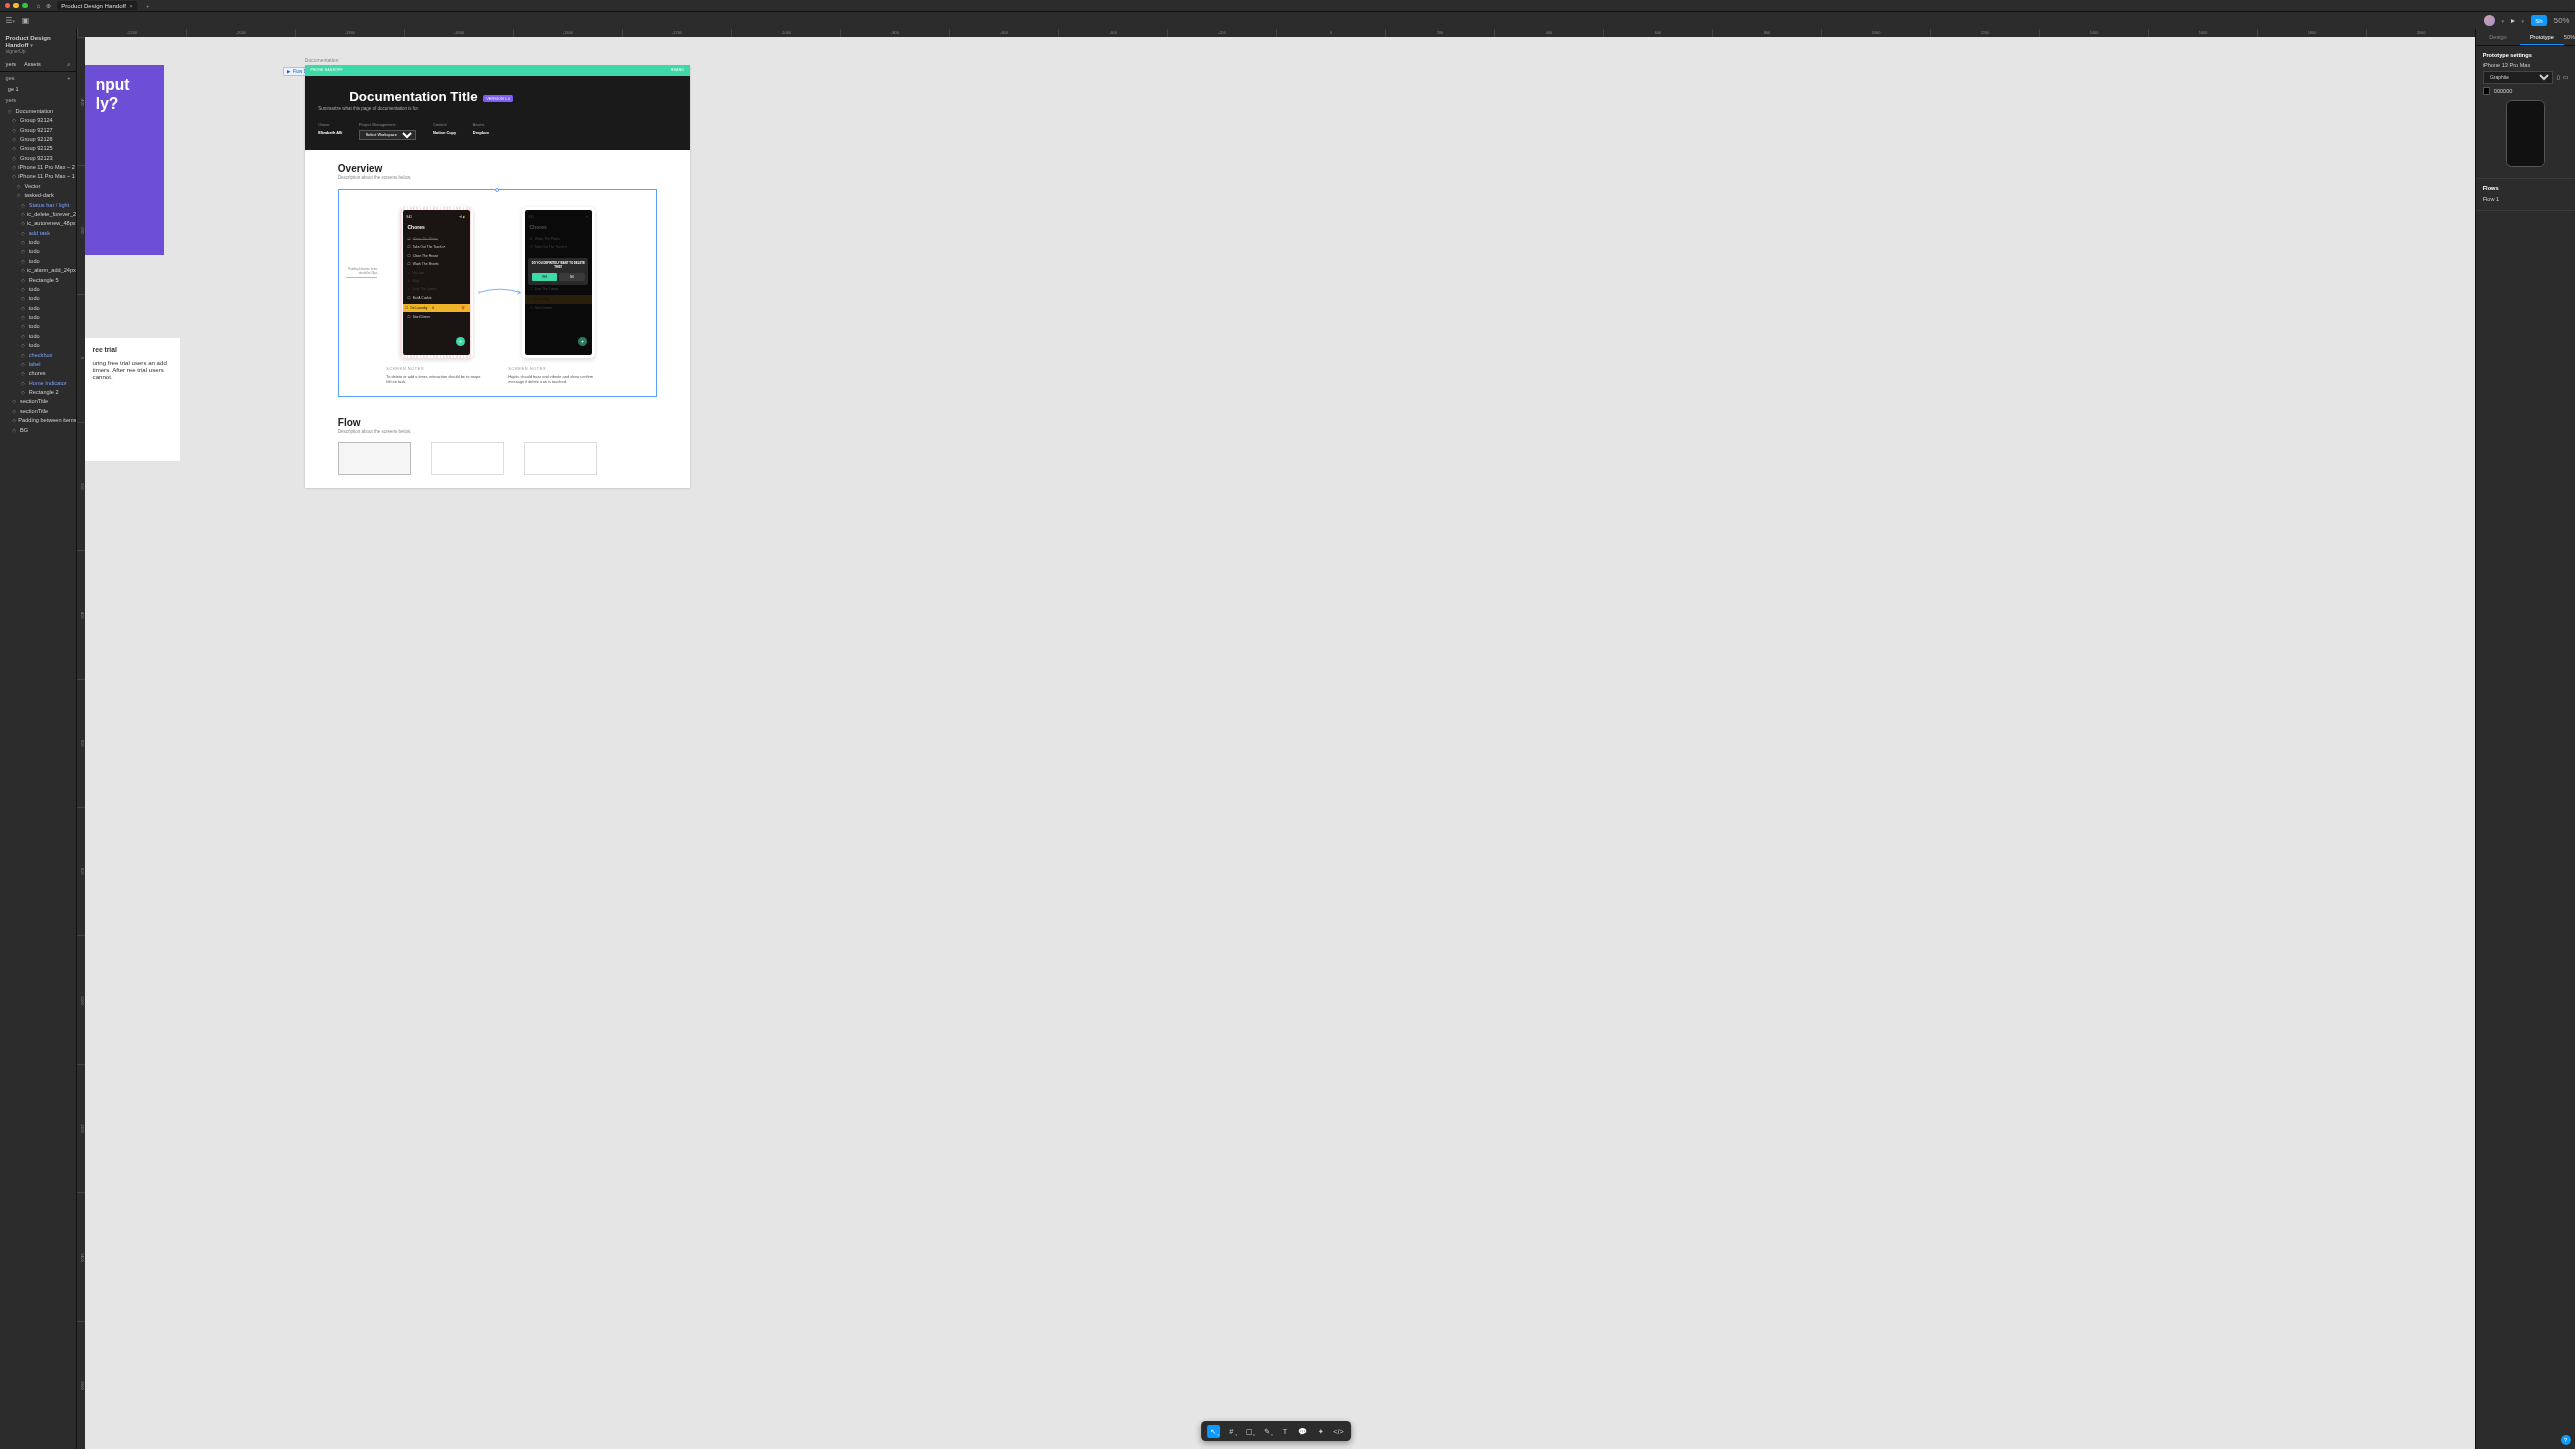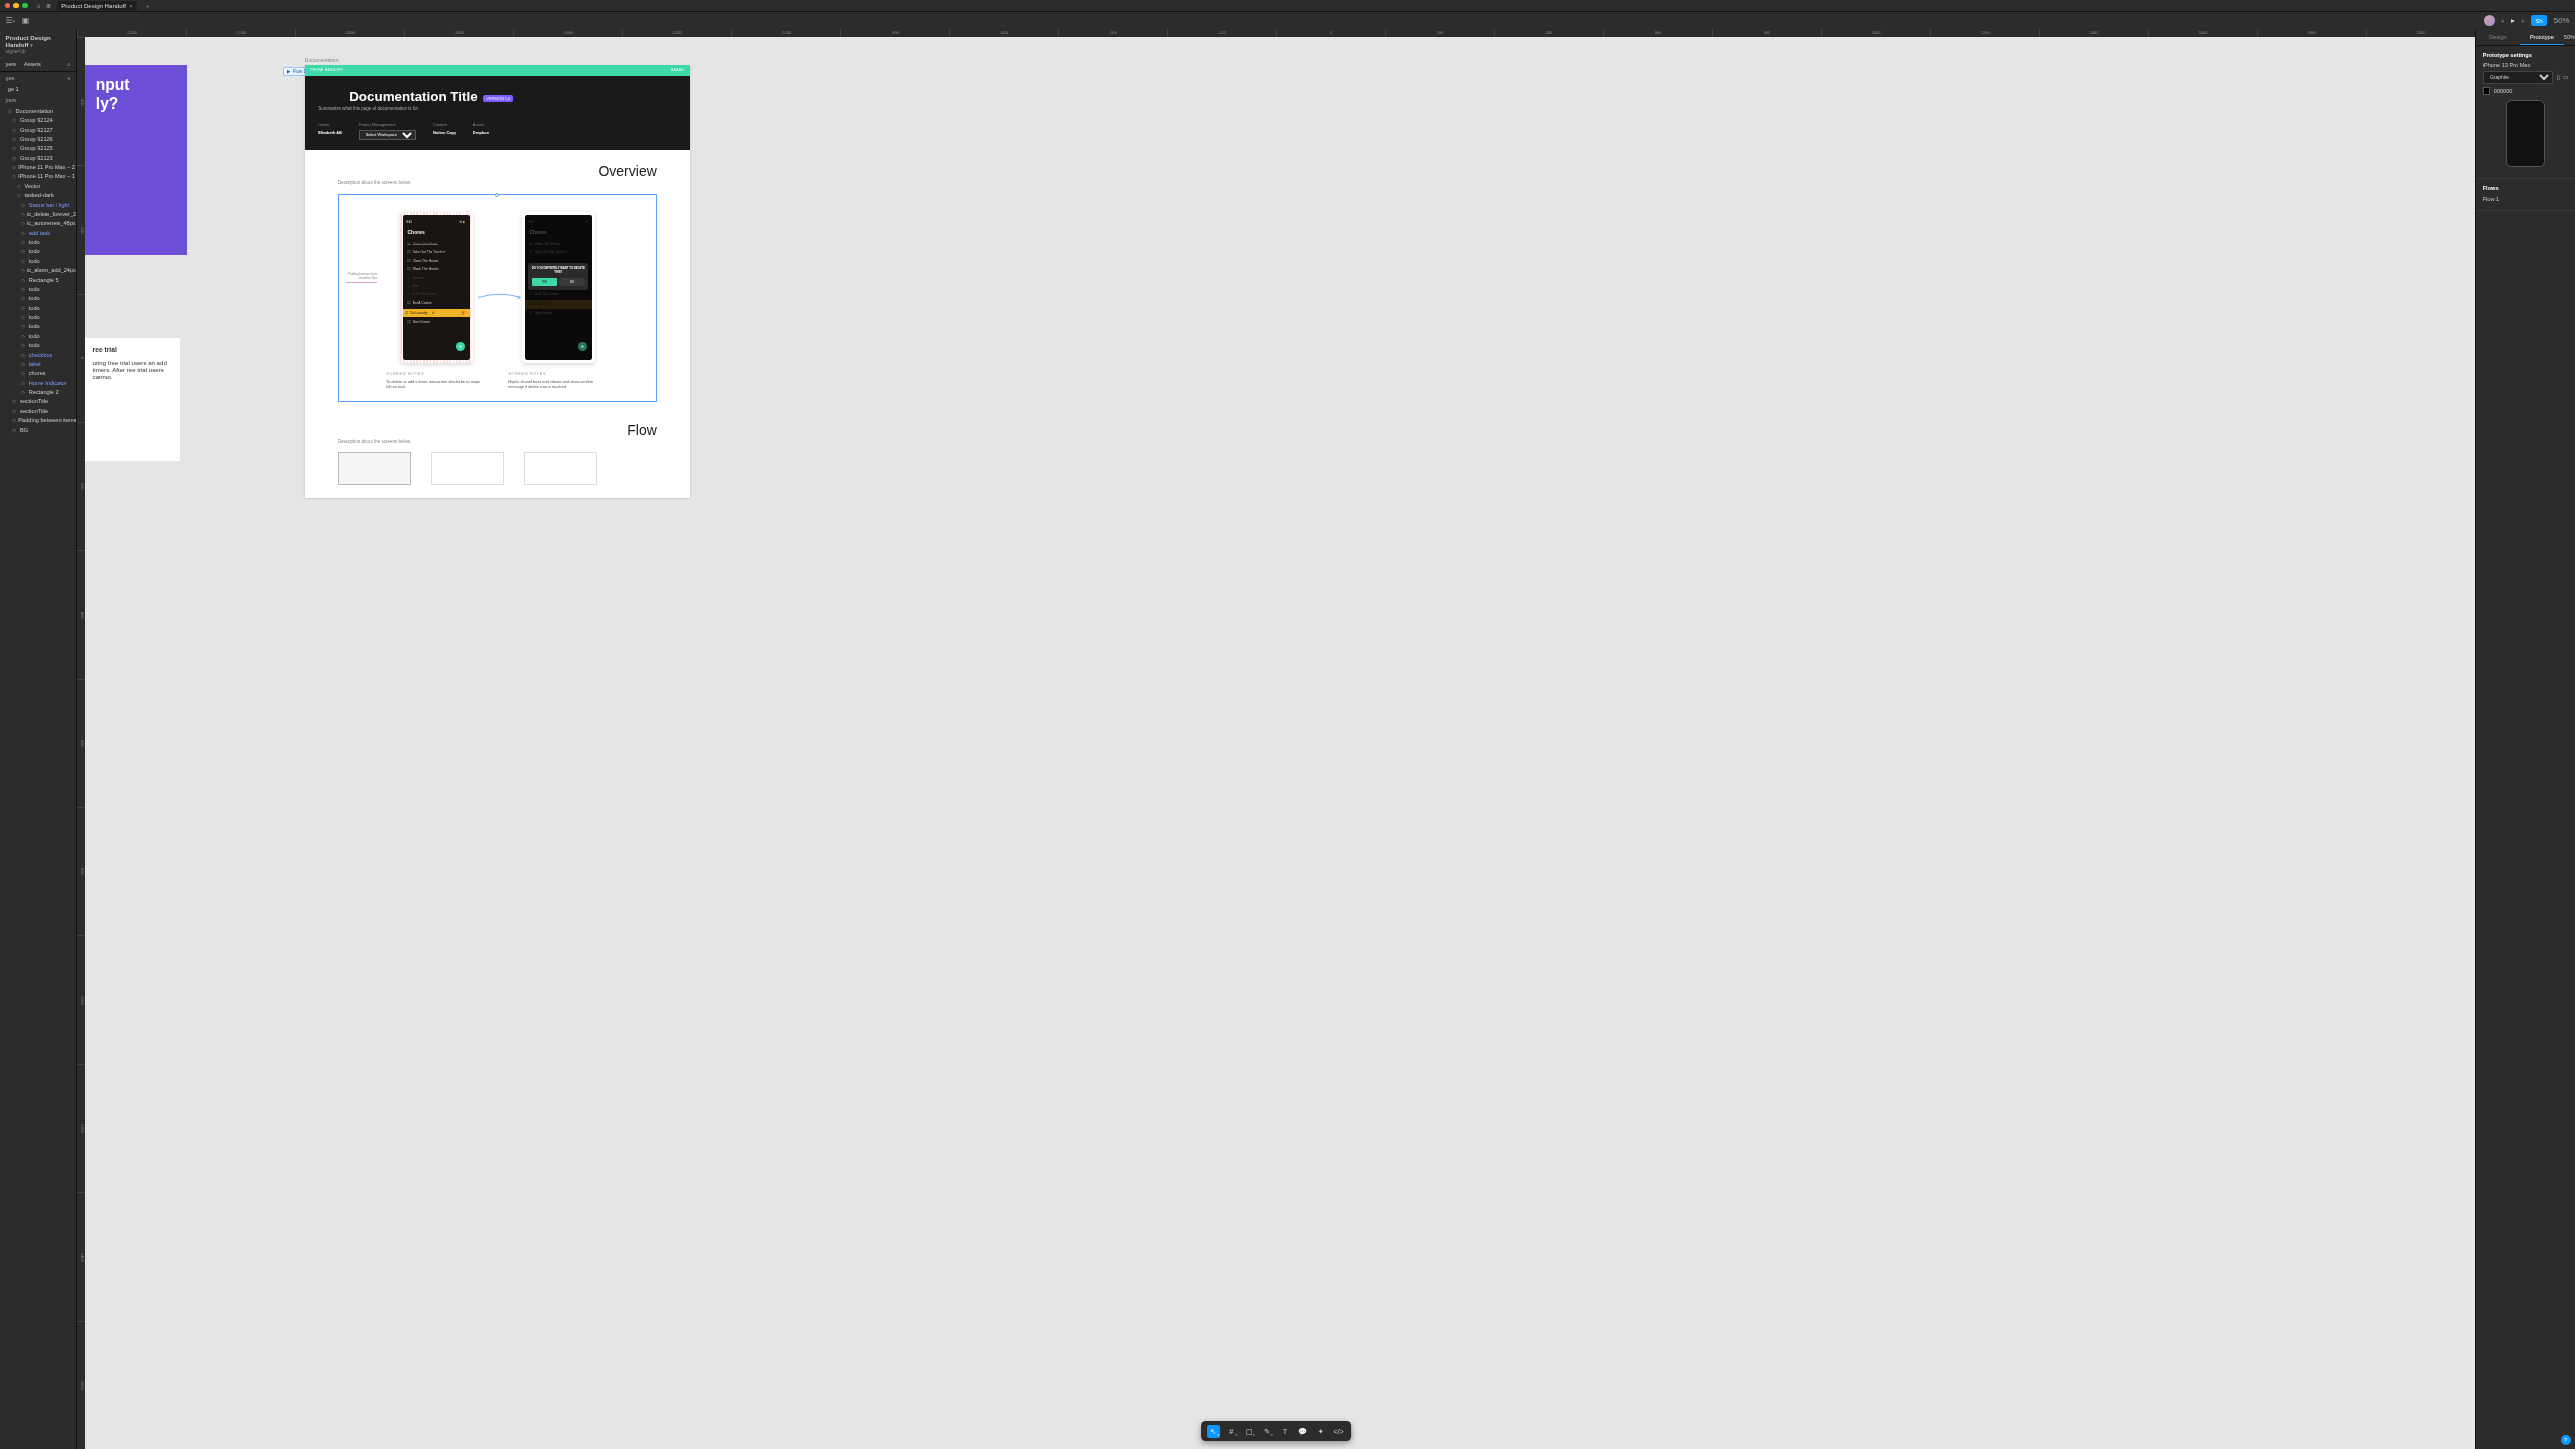--- a/index.html
+++ b/index.html
@@ -45,39 +45,39 @@
 .layer-row .ico { width: 5.6px; display: inline-block; color: #888; font-size: 5px; }
 
 
 .canvas-wrap { flex: 1; position: relative; background: #e5e5e5; overflow: hidden; }
 .ruler-h { position: absolute; top: 0; left: 0; right: 0; height: 7.8px; background: #2c2c2c; color: #888; font-size: 3.9px; display: flex; }
 .ruler-h span { flex: 1; text-align: center; padding-top: 1.1px; border-left: 0.6px solid #444; }
 .ruler-v { position: absolute; top: 7.8px; left: 0; bottom: 0; width: 7.8px; background: #2c2c2c; color: #888; font-size: 3.9px; display: flex; flex-direction: column; }
 .ruler-v span { flex: 1; writing-mode: vertical-rl; text-align: center; border-top: 0.6px solid #444; padding-left: 1.1px; }
 .canvas { position: absolute; top: 7.8px; left: 7.8px; right: 0; bottom: 0; overflow: auto; }
 
-.purple-card { position: absolute; left: 0; top: 28px; width: 102px; height: 190px; background: #6c4fd6; color: #fff; padding: 11px; font-size: 15.6px; font-weight: 700; line-height: 1.2; }
+.purple-card { position: absolute; left: 0; top: 28px; width: 79px; height: 190px; background: #6c4fd6; color: #fff; padding: 11px; font-size: 15.6px; font-weight: 700; line-height: 1.2; }
 .white-card { position: absolute; left: 0; top: 301px; width: 95px; height: 123px; background: #fff; padding: 7.8px; font-size: 6.1px; color: #333; }
 .white-card .h { font-weight: 700; font-size: 6.7px; margin-bottom: 6.7px; }
 
 .doc-frame-label { position: absolute; left: 220px; top: 20px; font-size: 5px; color: #888; }
 .flow-tag { position: absolute; left: 198px; top: 30px; background: #eaf3ff; border: 0.6px solid #9cc4f5; color: #1a5fb4; font-size: 4.5px; padding: 1.1px 3.3px; border-radius: 1.1px; display: flex; gap: 2.2px; align-items: center; }
 .doc-frame { position: absolute; left: 220px; top: 28px; width: 385px; background: #fff; box-shadow: 0 0.6px 2.2px rgba(0,0,0,0.2); }
 .doc-topbar { height: 11px; background: #3dd9a8; display: flex; justify-content: space-between; padding: 0 5.6px; align-items: center; font-size: 3.3px; color: #fff; text-transform: uppercase; letter-spacing: 0.3px; }
 .doc-hero { background: #1a1a1a; color: #fff; padding: 13.4px 13.4px 10px; }
 .doc-hero h1 { font-size: 13.4px; font-weight: 800; display: inline-block; margin-left: 31px; }
 .ver-badge { background: #7c5cff; color: #fff; font-size: 3.9px; padding: 1.1px 2.8px; border-radius: 1.7px; vertical-align: middle; margin-left: 3.3px; text-transform: uppercase; }
 .doc-hero .sub { font-size: 4.5px; color: #aaa; margin-top: 2.2px; }
 .meta-row { display: flex; gap: 16.7px; margin-top: 11px; font-size: 3.9px; color: #888; }
 .meta-col .k { color: #888; margin-bottom: 2.2px; }
 .meta-col .v { color: #fff; font-weight: 600; }
 .meta-col select { background: #2a2a2a; border: 0.6px solid #555; color: #fff; font-size: 3.9px; padding: 0.6px 1.7px; }
 
 .doc-body { padding: 13.4px 33px; }
-.sec-title { font-weight: 400; font-size: 14px; color: #222; text-align: right; }
+.sec-title { font-weight: 700; font-size: 10px; color: #222; }
 .sec-sub { font-size: 4.5px; color: #888; margin-top: 1.1px; }
 .overview-box { border: 0.6px solid #5aa0ff; margin-top: 9px; padding: 16.7px 11px 11px; position: relative; }
 .ov-handle { width: 3.9px; height: 3.9px; background: #fff; border: 0.6px solid #5aa0ff; border-radius: 50%; position: absolute; top: -2.2px; left: 50%; transform: translateX(-50%); }
 
 .screens { display: flex; gap: 22px; justify-content: center; align-items: flex-start; }
 .screen-col { width: 100px; }
 .phone { width: 73px; height: 151px; background: #fff; border-radius: 4.5px; margin: 0 auto; box-shadow: 0 1.1px 4.5px rgba(0,0,0,0.15); padding: 3.3px; position: relative; }
 .phone.striped { background: repeating-linear-gradient(90deg, #fdd 0 1.7px, #fff 1.7px 3.3px); }
 .phone-screen { background: #1a1412; width: 100%; height: 100%; border-radius: 2.2px; color: #fff; padding: 4.5px 3.3px; font-size: 3.3px; position: relative; overflow: hidden; }
 .ps-title { font-size: 5px; font-weight: 600; margin: 5.6px 0 4.5px 1.1px; color: #fff; }

